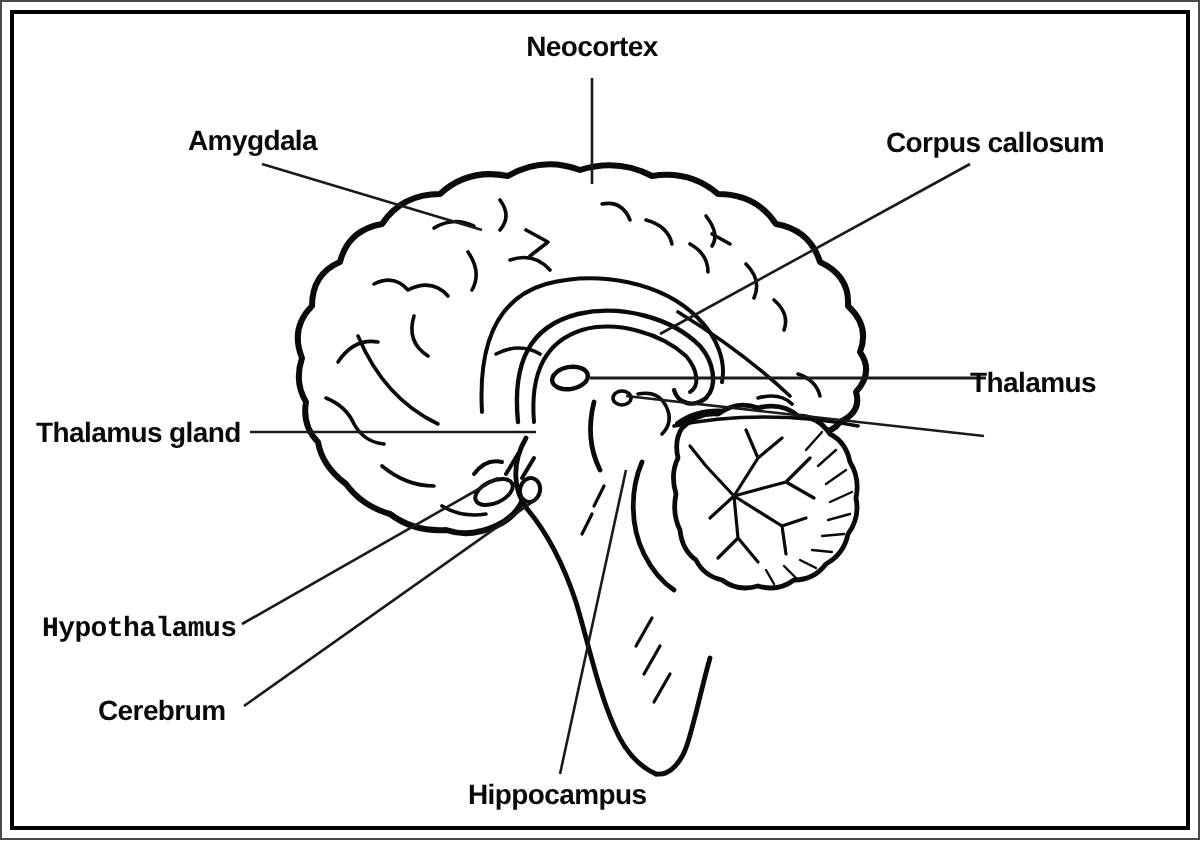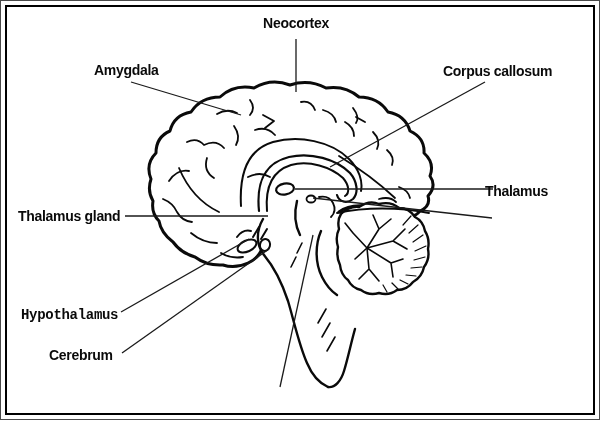--- a/index.html
+++ b/index.html
@@ -158,13 +158,14 @@
 
   <div class="lbl" style="left:484px;top:183px;">Thalamus</div>
 
 
   <div class="lbl" style="left:17px;top:208px;">Thalamus gland</div>
 
   <div class="lbl" style="left:20px;top:307px;font-family:Liberation Mono, monospace;">Hypothalamus</div>
 
   <div class="lbl" style="left:48px;top:347px;">Cerebrum</div>
 
+  <div class="lbl" style="left:233px;top:389px;">Hippocampus</div>
 </div>
 
 </body></html>

